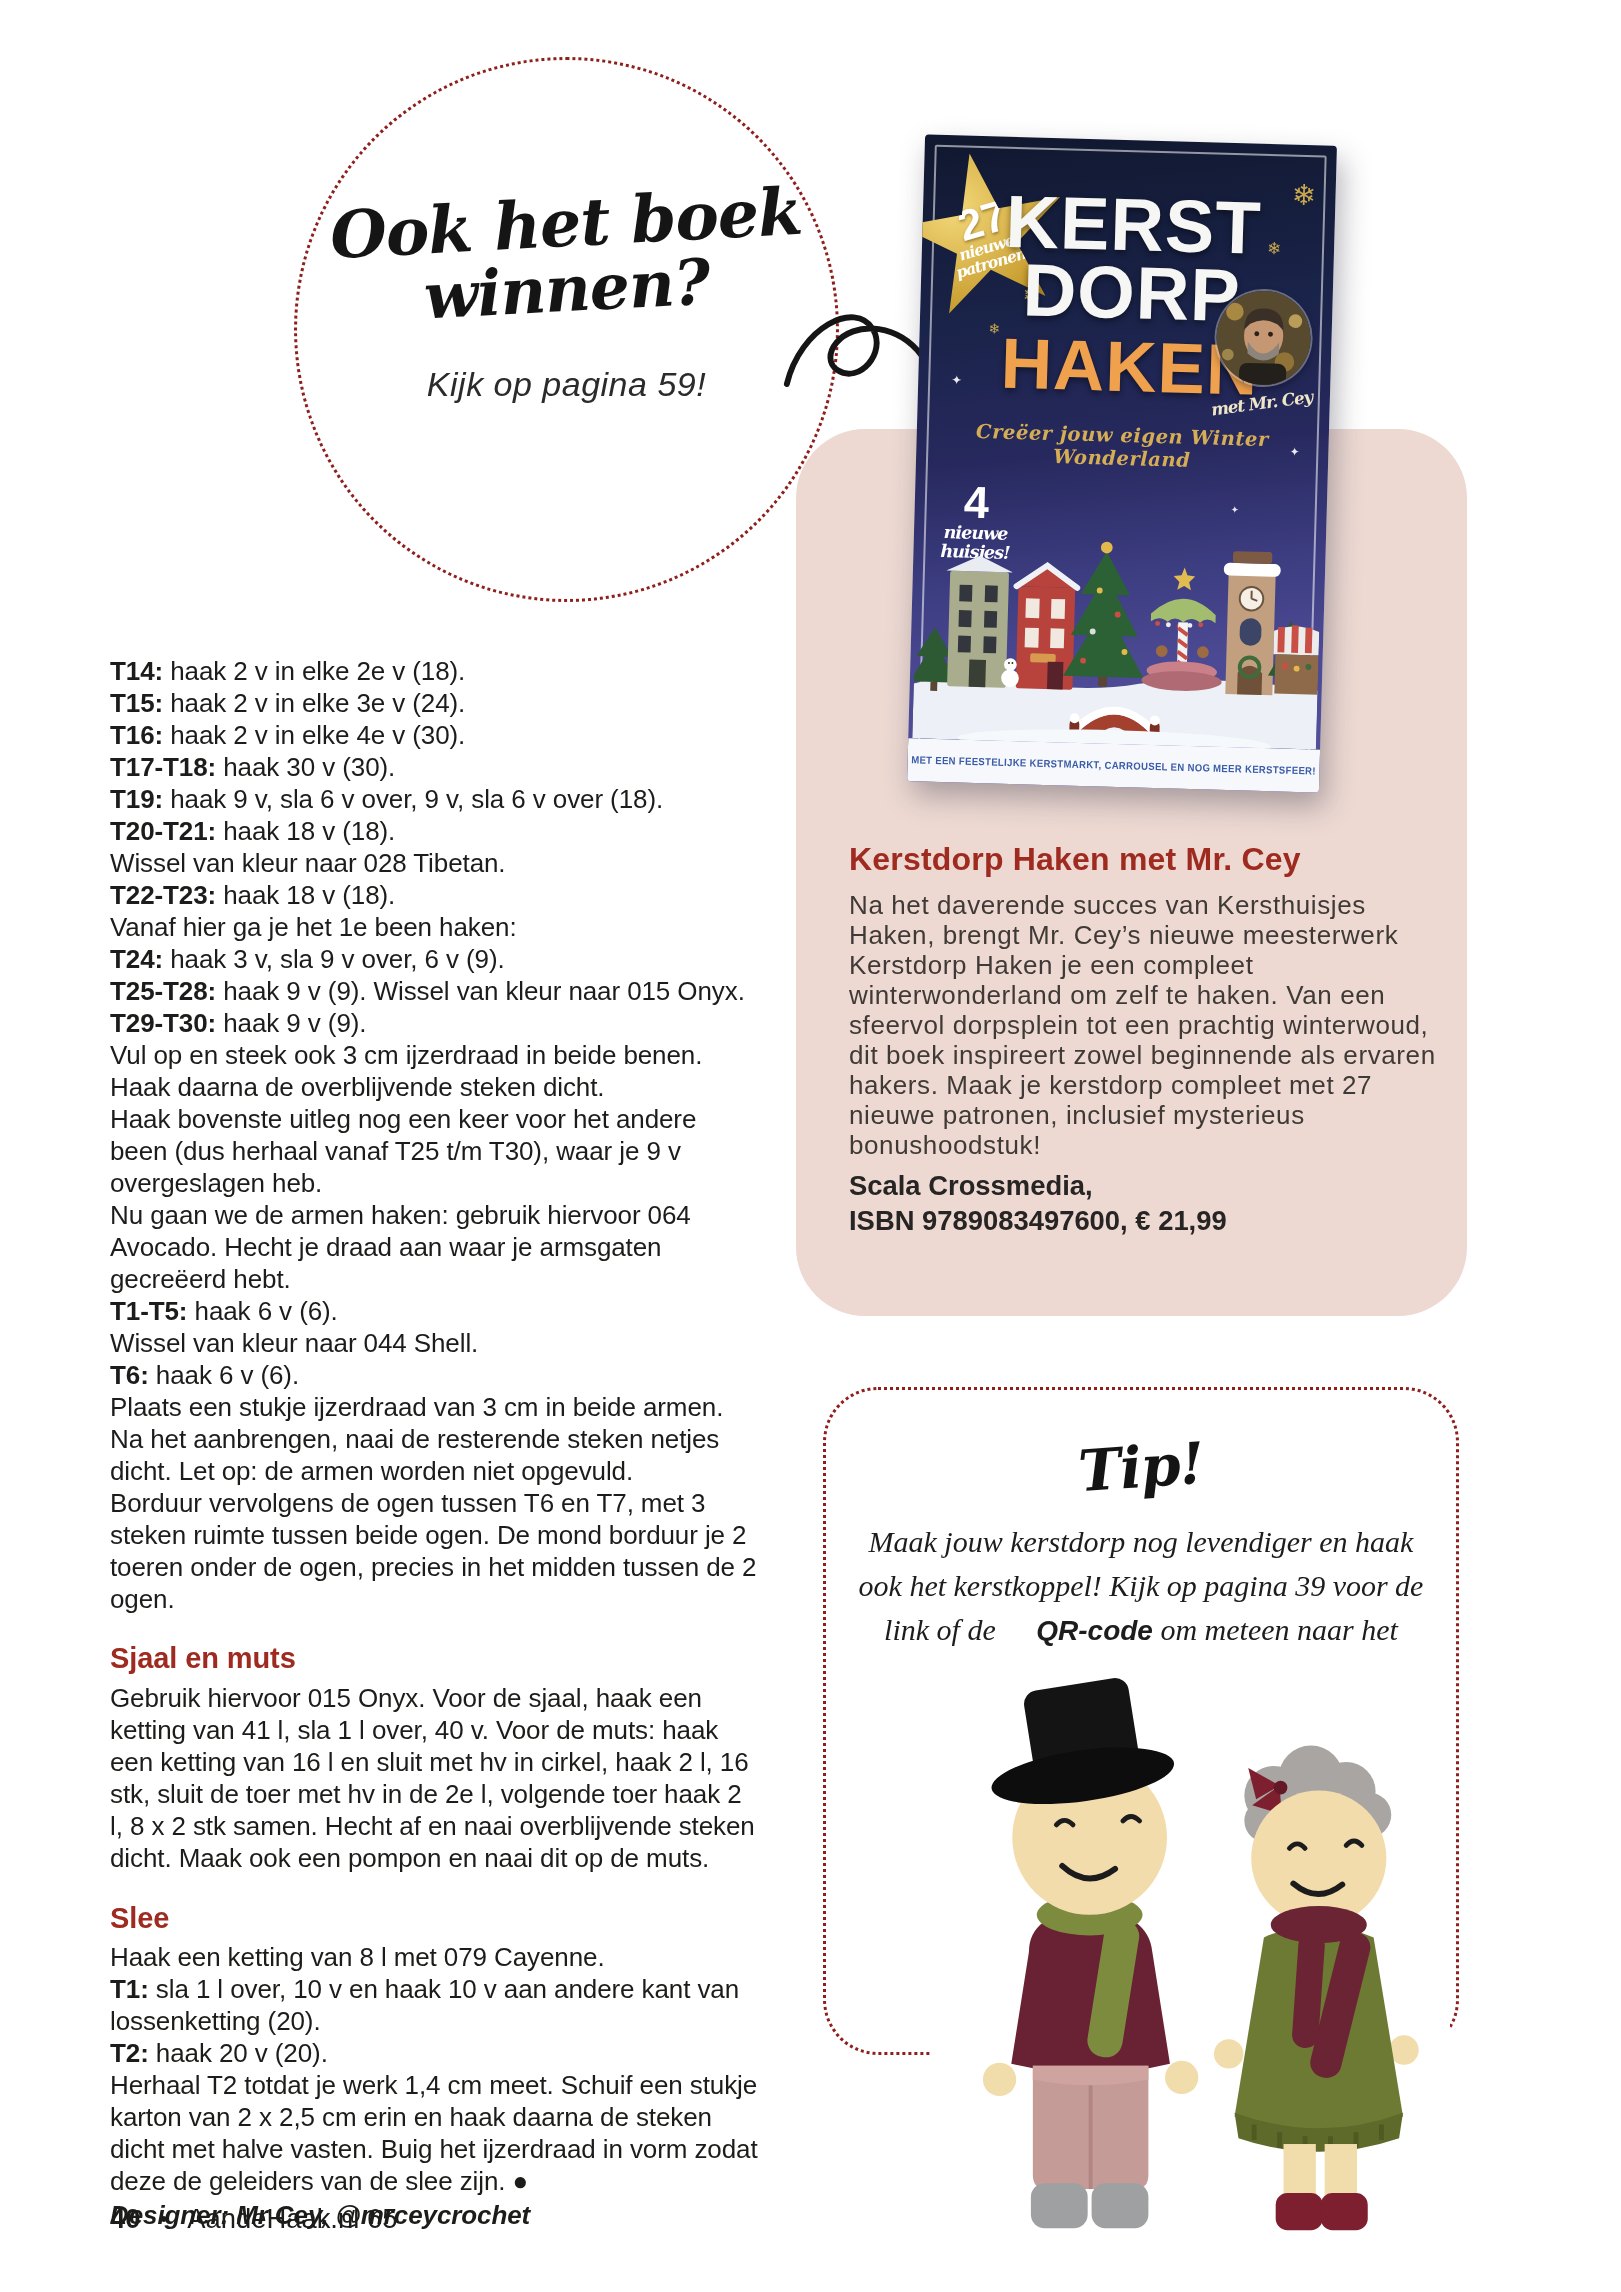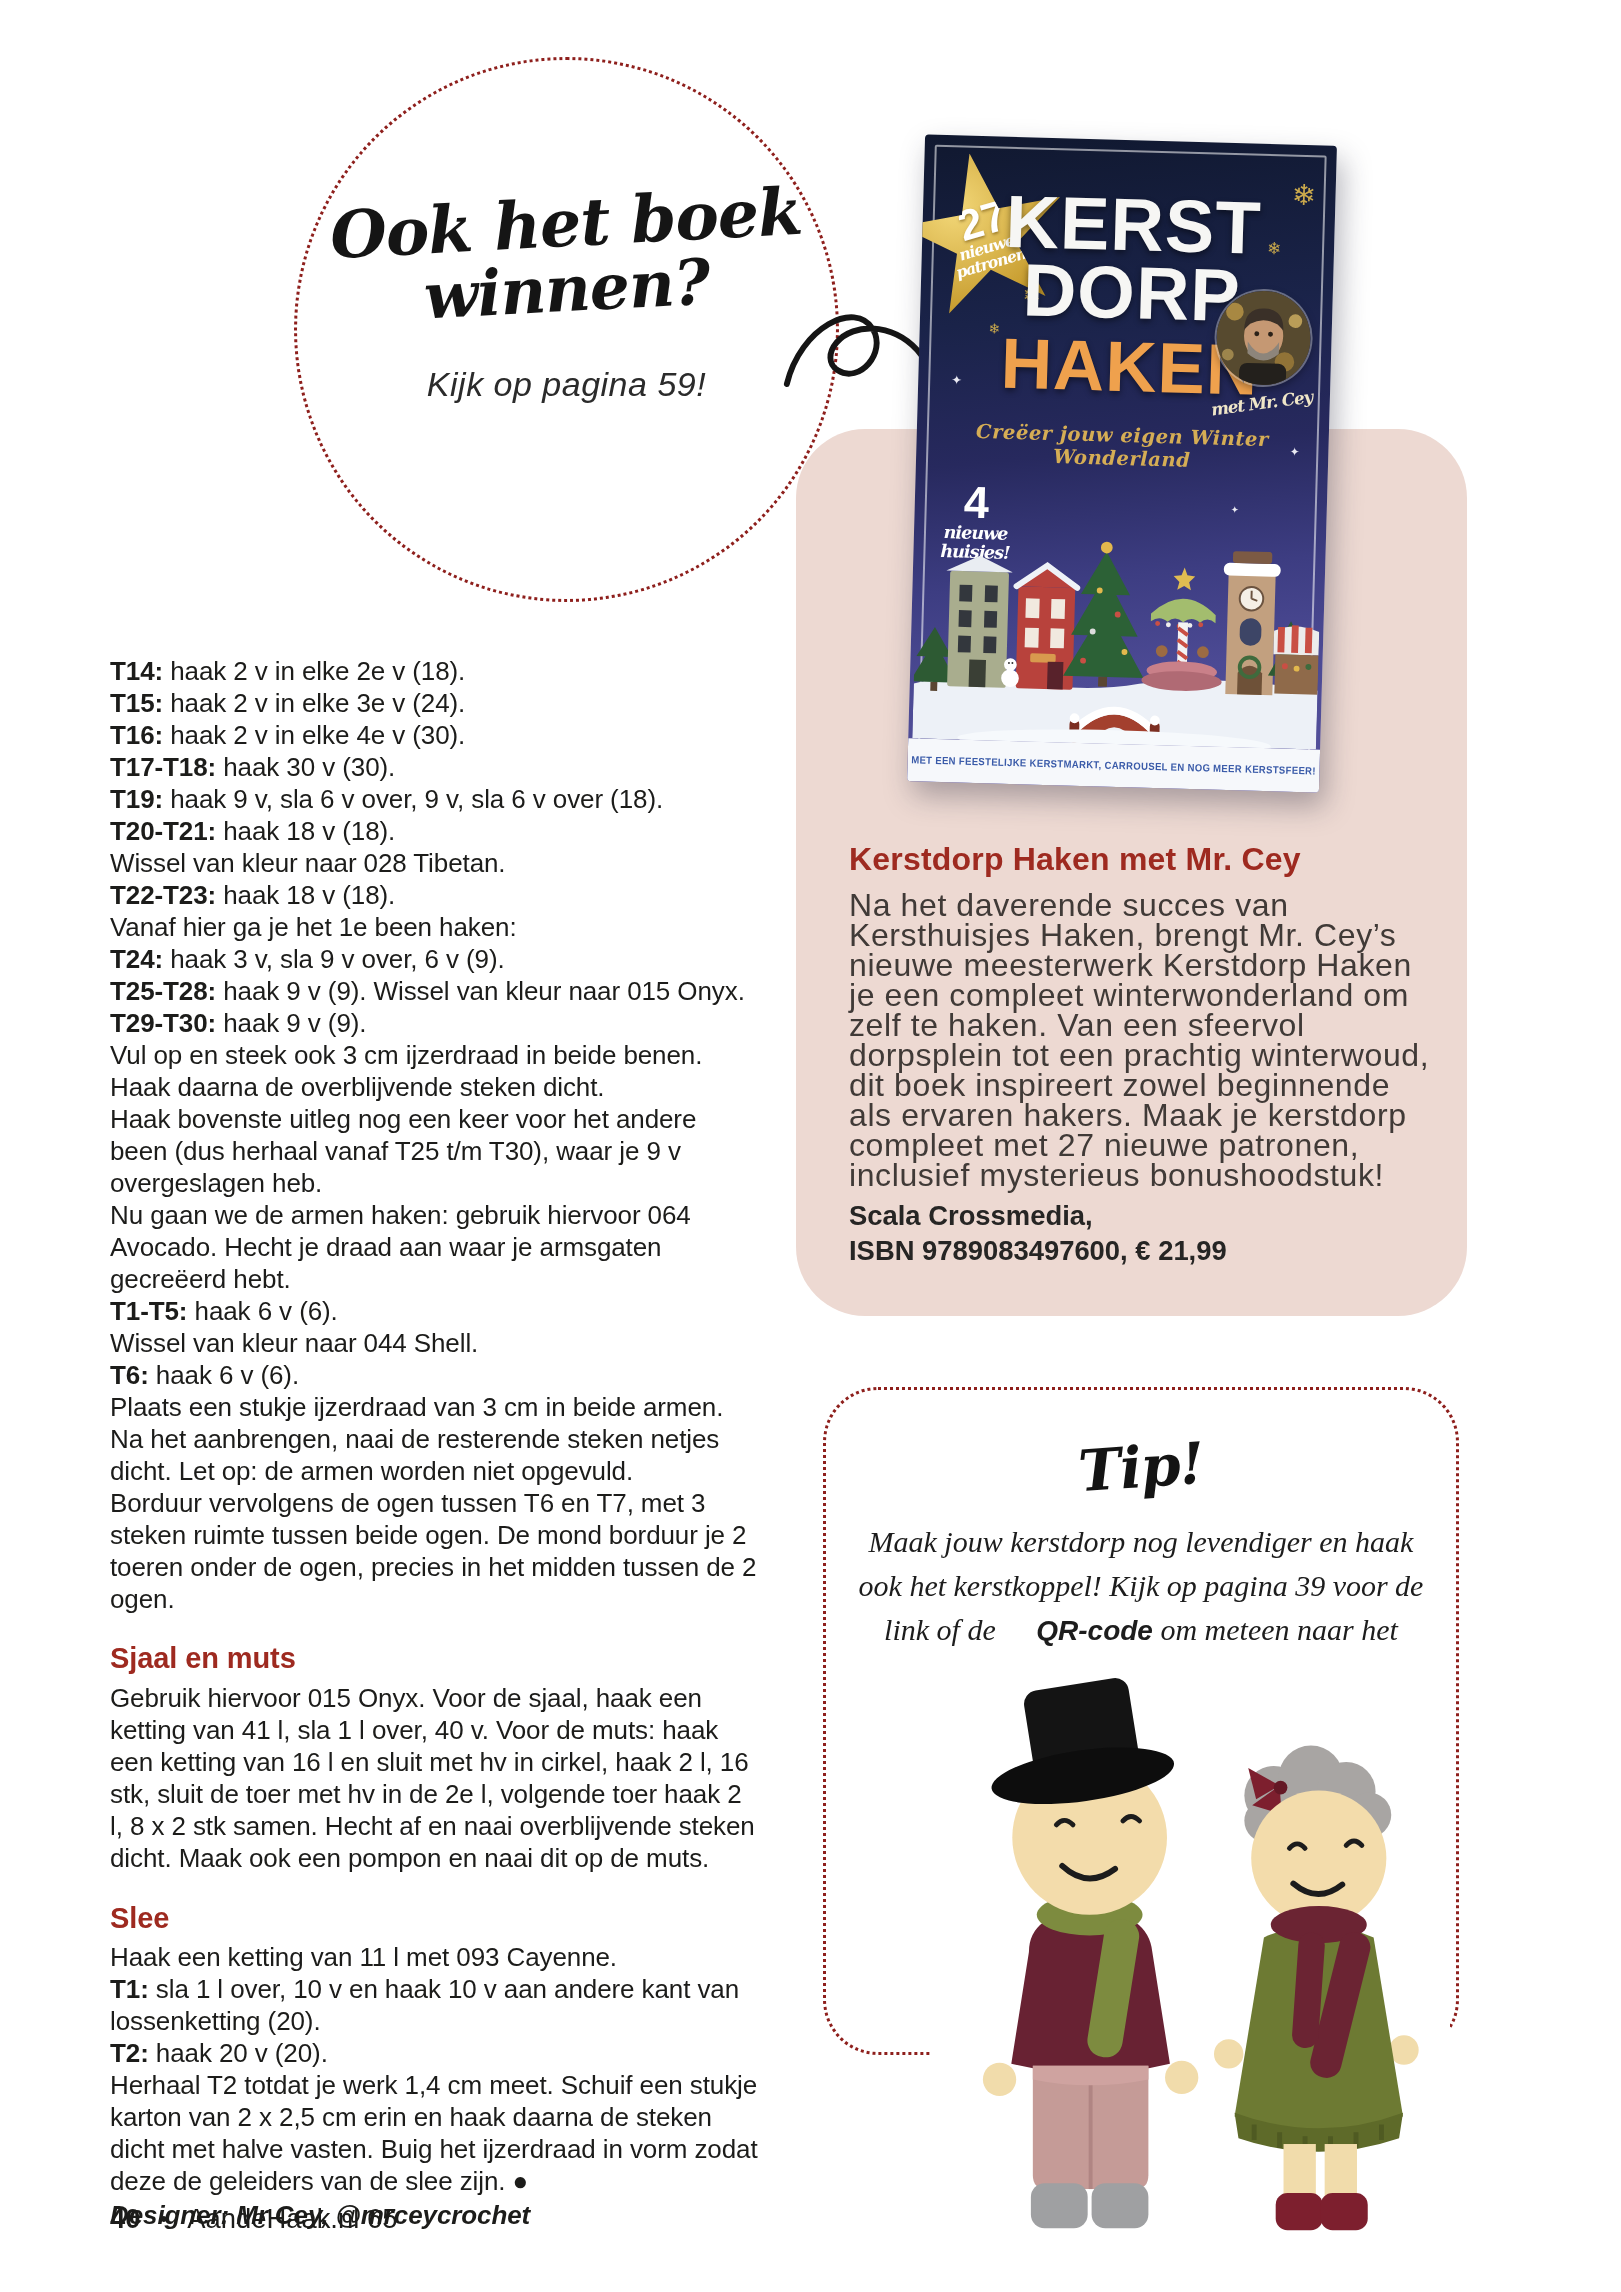--- a/index.html
+++ b/index.html
@@ -16,21 +16,21 @@
   .win-sub{font-size:34px;font-style:italic;color:#2b2b2b;margin-top:44px;
            font-family:"Liberation Sans",sans-serif;letter-spacing:0.5px;}
 
   .arrow-doodle{position:absolute;left:779px;top:286px;width:186px;height:152px;}
 
   
   .pink-box{position:absolute;left:796px;top:429px;width:671px;height:887px;
             background:#edd9d2;border-radius:69px;}
   .promo-text{position:absolute;left:849px;top:841px;width:588px;}
   .promo-title{font-size:32px;font-weight:bold;color:#9e2a20;margin:0 0 11.8px 0;letter-spacing:0.2px;}
-  .promo-body{font-size:32px;line-height:30px;color:#403a37;letter-spacing:0.6px;}
+  .promo-body{font-size:26px;line-height:30px;color:#403a37;letter-spacing:0.6px;}
   .promo-pub{font-size:27.4px;line-height:35px;font-weight:bold;color:#262524;margin-top:7.8px;}
 
   
   .book{position:absolute;left:916px;top:140px;width:412px;height:647px;transform:rotate(1.6deg);
         box-shadow:5.9px 13.7px 29px rgba(40,40,60,.35);border-radius:3.9px;overflow:hidden;
         background:linear-gradient(173deg,#10182f 0%,#1a2349 28%,#27295e 48%,#3d3d82 66%,#4c4a94 80%,#55519c 100%);}
   .book-frame{position:absolute;left:9.8px;top:9.8px;right:9.8px;bottom:9.8px;
               border:2px solid rgba(255,255,255,.55);border-radius:2px;pointer-events:none;}
   .cover-star{position:absolute;left:-21.6px;top:15.7px;width:169px;height:169px;
               background:radial-gradient(circle at 35% 30%,#f3d879,#caa033 60%,#8f6c14);
@@ -260,21 +260,21 @@
         <div class="pline"><b>T1-T5: </b>haak 6 v (6).</div>
         <div class="pline">Wissel van kleur naar 044 Shell.</div>
         <div class="pline"><b>T6: </b>haak 6 v (6).</div>
         <div class="pline">Plaats een stukje ijzerdraad van 3 cm in beide armen. Na het aanbrengen, naai de resterende steken netjes dicht. Let op: de armen worden niet opgevuld.</div>
         <div class="pline">Borduur vervolgens de ogen tussen T6 en T7, met 3 steken ruimte tussen beide ogen. De mond borduur je 2 toeren onder de ogen, precies in het midden tussen de 2 ogen.</div>
       </div>
     <div class="sec-h">Sjaal en muts</div>
     <div class="pline">Gebruik hiervoor 015 Onyx. Voor de sjaal, haak een ketting van 41 l, sla 1 l over, 40 v. Voor de muts: haak een ketting van 16 l en sluit met hv in cirkel, haak 2 l, 16 stk, sluit de toer met hv in de 2e l, volgende toer haak 2 l, 8 x 2 stk samen. Hecht af en naai overblijvende steken dicht. Maak ook een pompon en naai dit op de muts.</div>
     <div class="sec-h">Slee</div>
     <div>
-        <div class="pline">Haak een ketting van 11 l met 093 Cayenne.</div>
+        <div class="pline">Haak een ketting van 8 l met 079 Cayenne.</div>
         <div class="pline"><b>T1: </b>sla 1 l over, 10 v en haak 10 v aan andere kant van lossenketting (20).</div>
         <div class="pline"><b>T2: </b>haak 20 v (20).</div>
         <div class="pline">Herhaal T2 totdat je werk 1,4 cm meet. Schuif een stukje karton van 2 x 2,5 cm erin en haak daarna de steken dicht met halve vasten. Buig het ijzerdraad in vorm zodat deze de geleiders van de slee zijn. ●</div>
       </div>
     <div class="designer">Designer: Mr Cey, @mrceycrochet</div>
   </div>
 
   <div class="tip-box">
     <div class="tip-title script">Tip!</div>
     <div class="tip-body"><span>Maak jouw kerstdorp nog levendiger en haak ook het kerstkoppel! Kijk op pagina 39 voor de link of de </span><b>QR-code</b><span> om meteen naar het patroon te gaan.</span></div>

